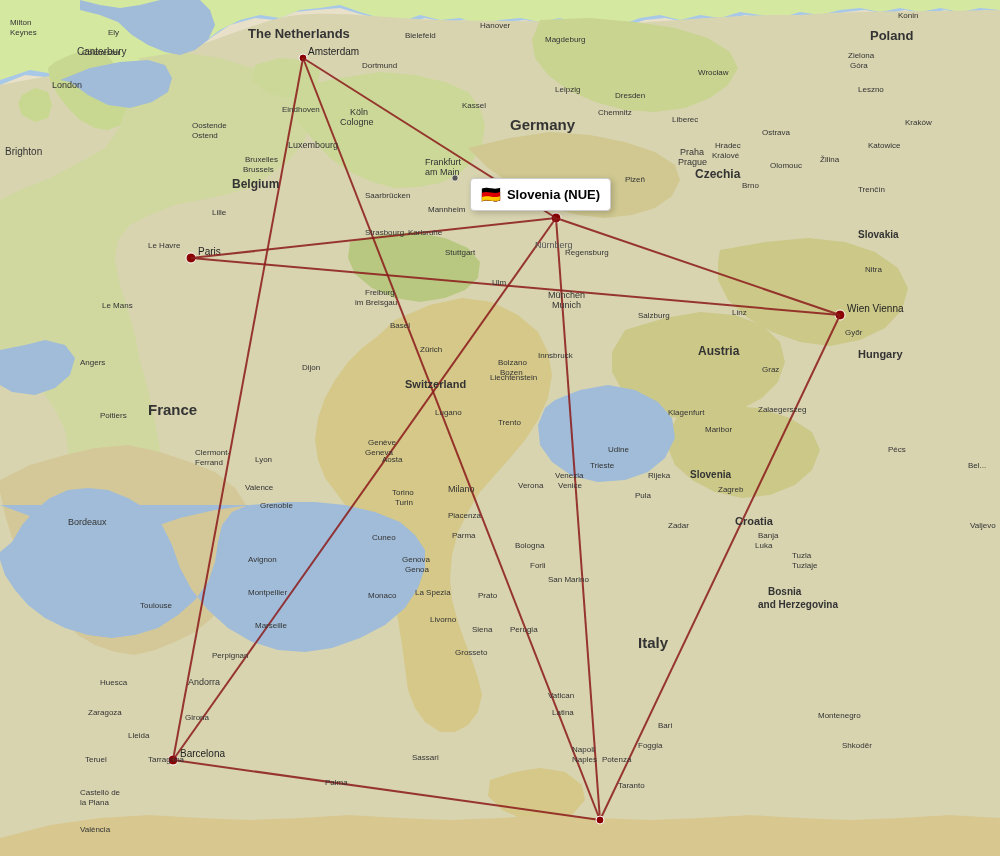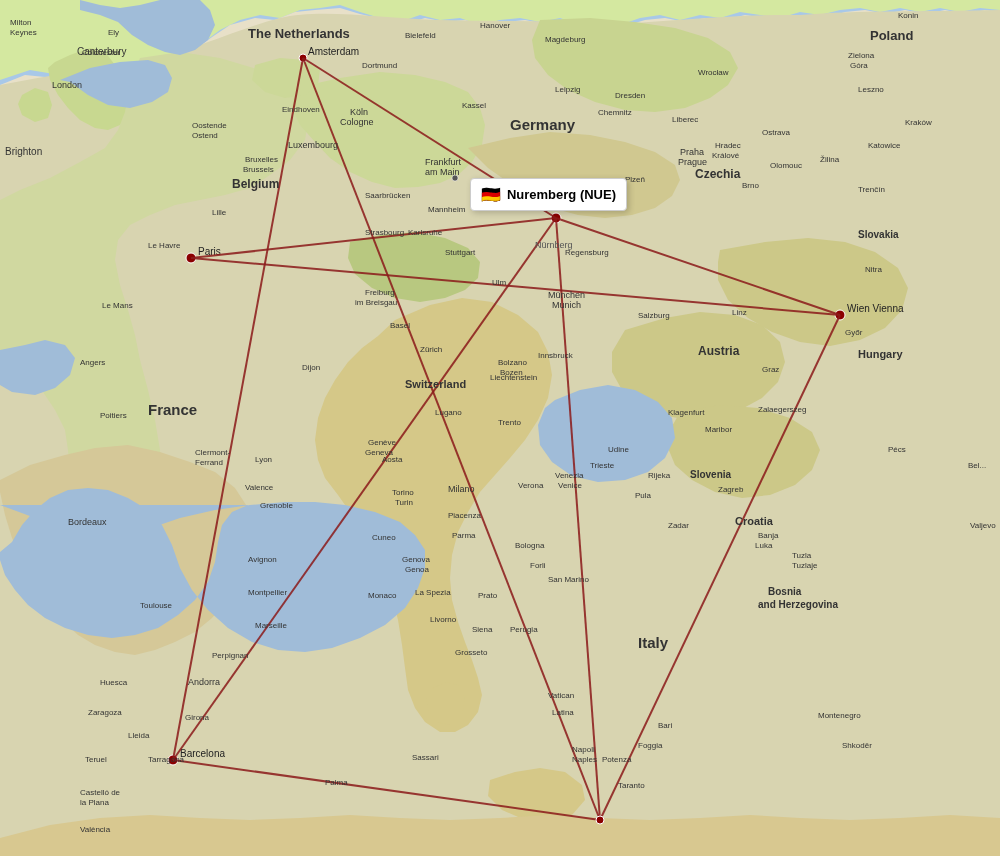--- a/index.html
+++ b/index.html
@@ -560,15 +560,15 @@
     
     <text x="970" y="528" font-size="8" fill="#333">Valjevo</text>
     -- Pécs --&gt;
     <text x="888" y="452" font-size="8" fill="#333">Pécs</text>
     
     <text x="535" y="248" font-size="9" fill="#555">Nürnberg</text>
   </svg>
 
   <div class="tooltip" style="left: 470px; top: 178px;">
     <span style="font-size:16px;">🇩🇪</span>
-    <span>Nuremberg (NUE)</span>
+    <span>Slovenia (NUE)</span>
   </div>
 </div>
 
 </body></html>

